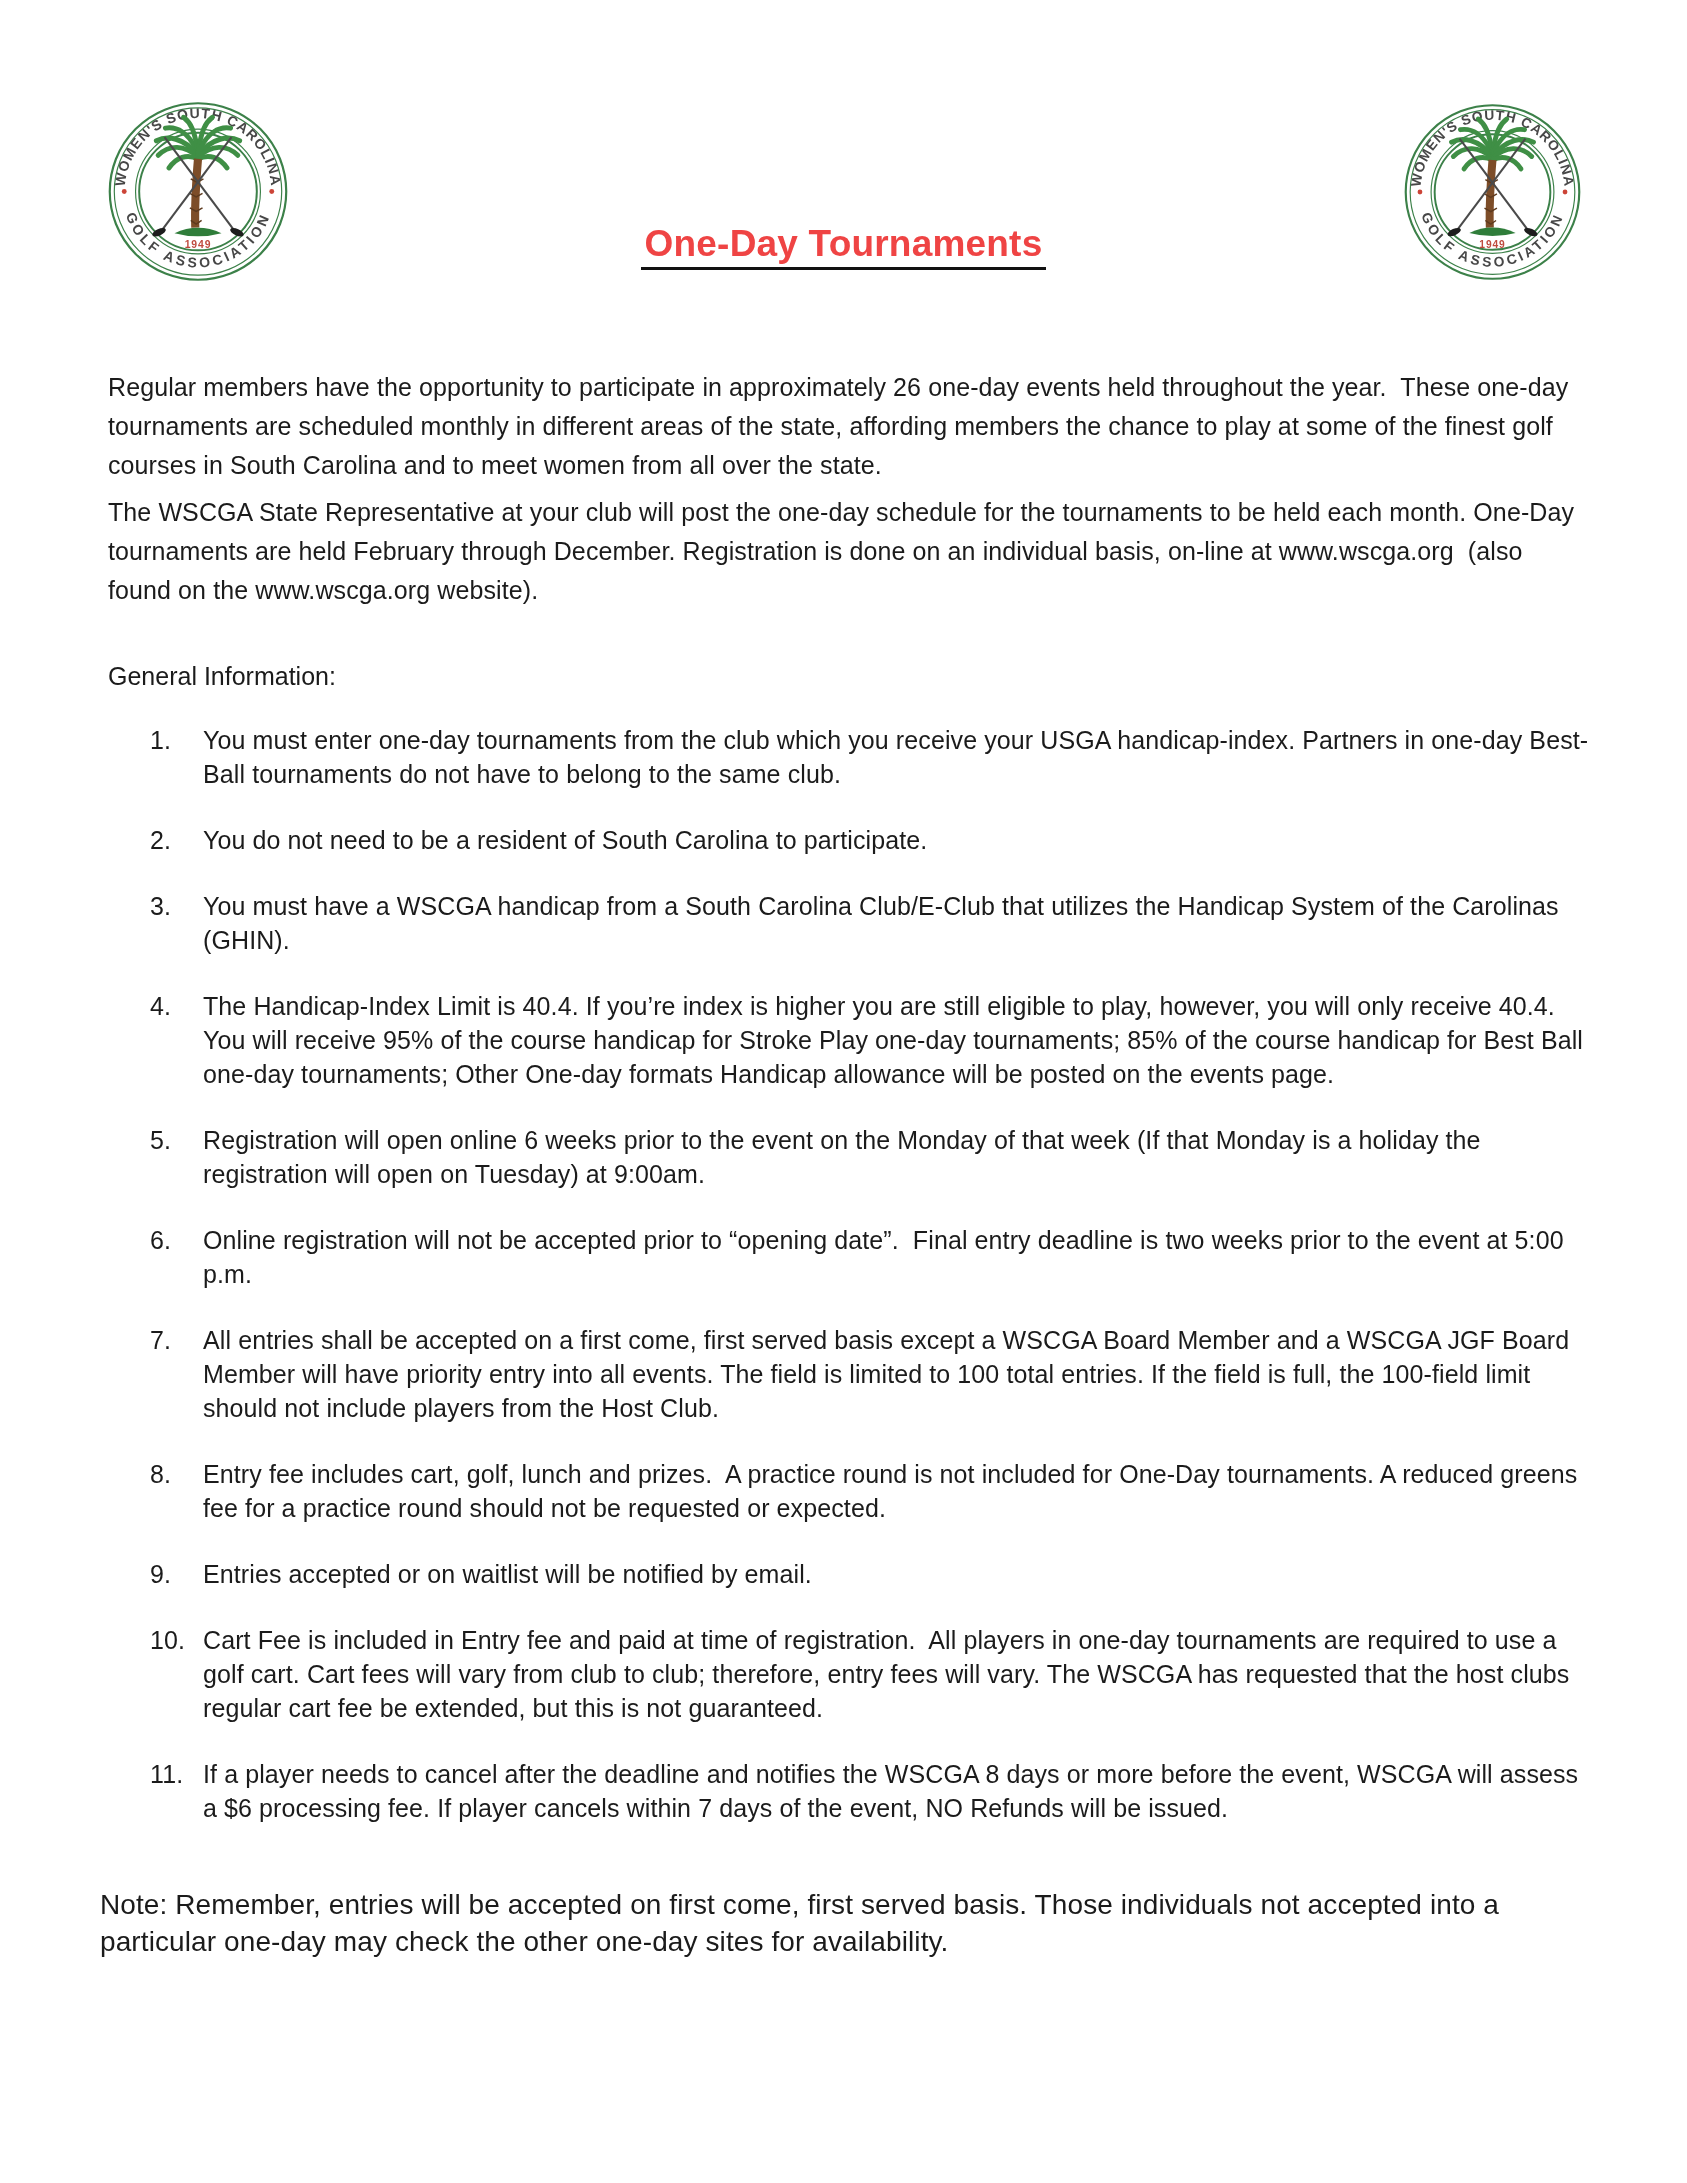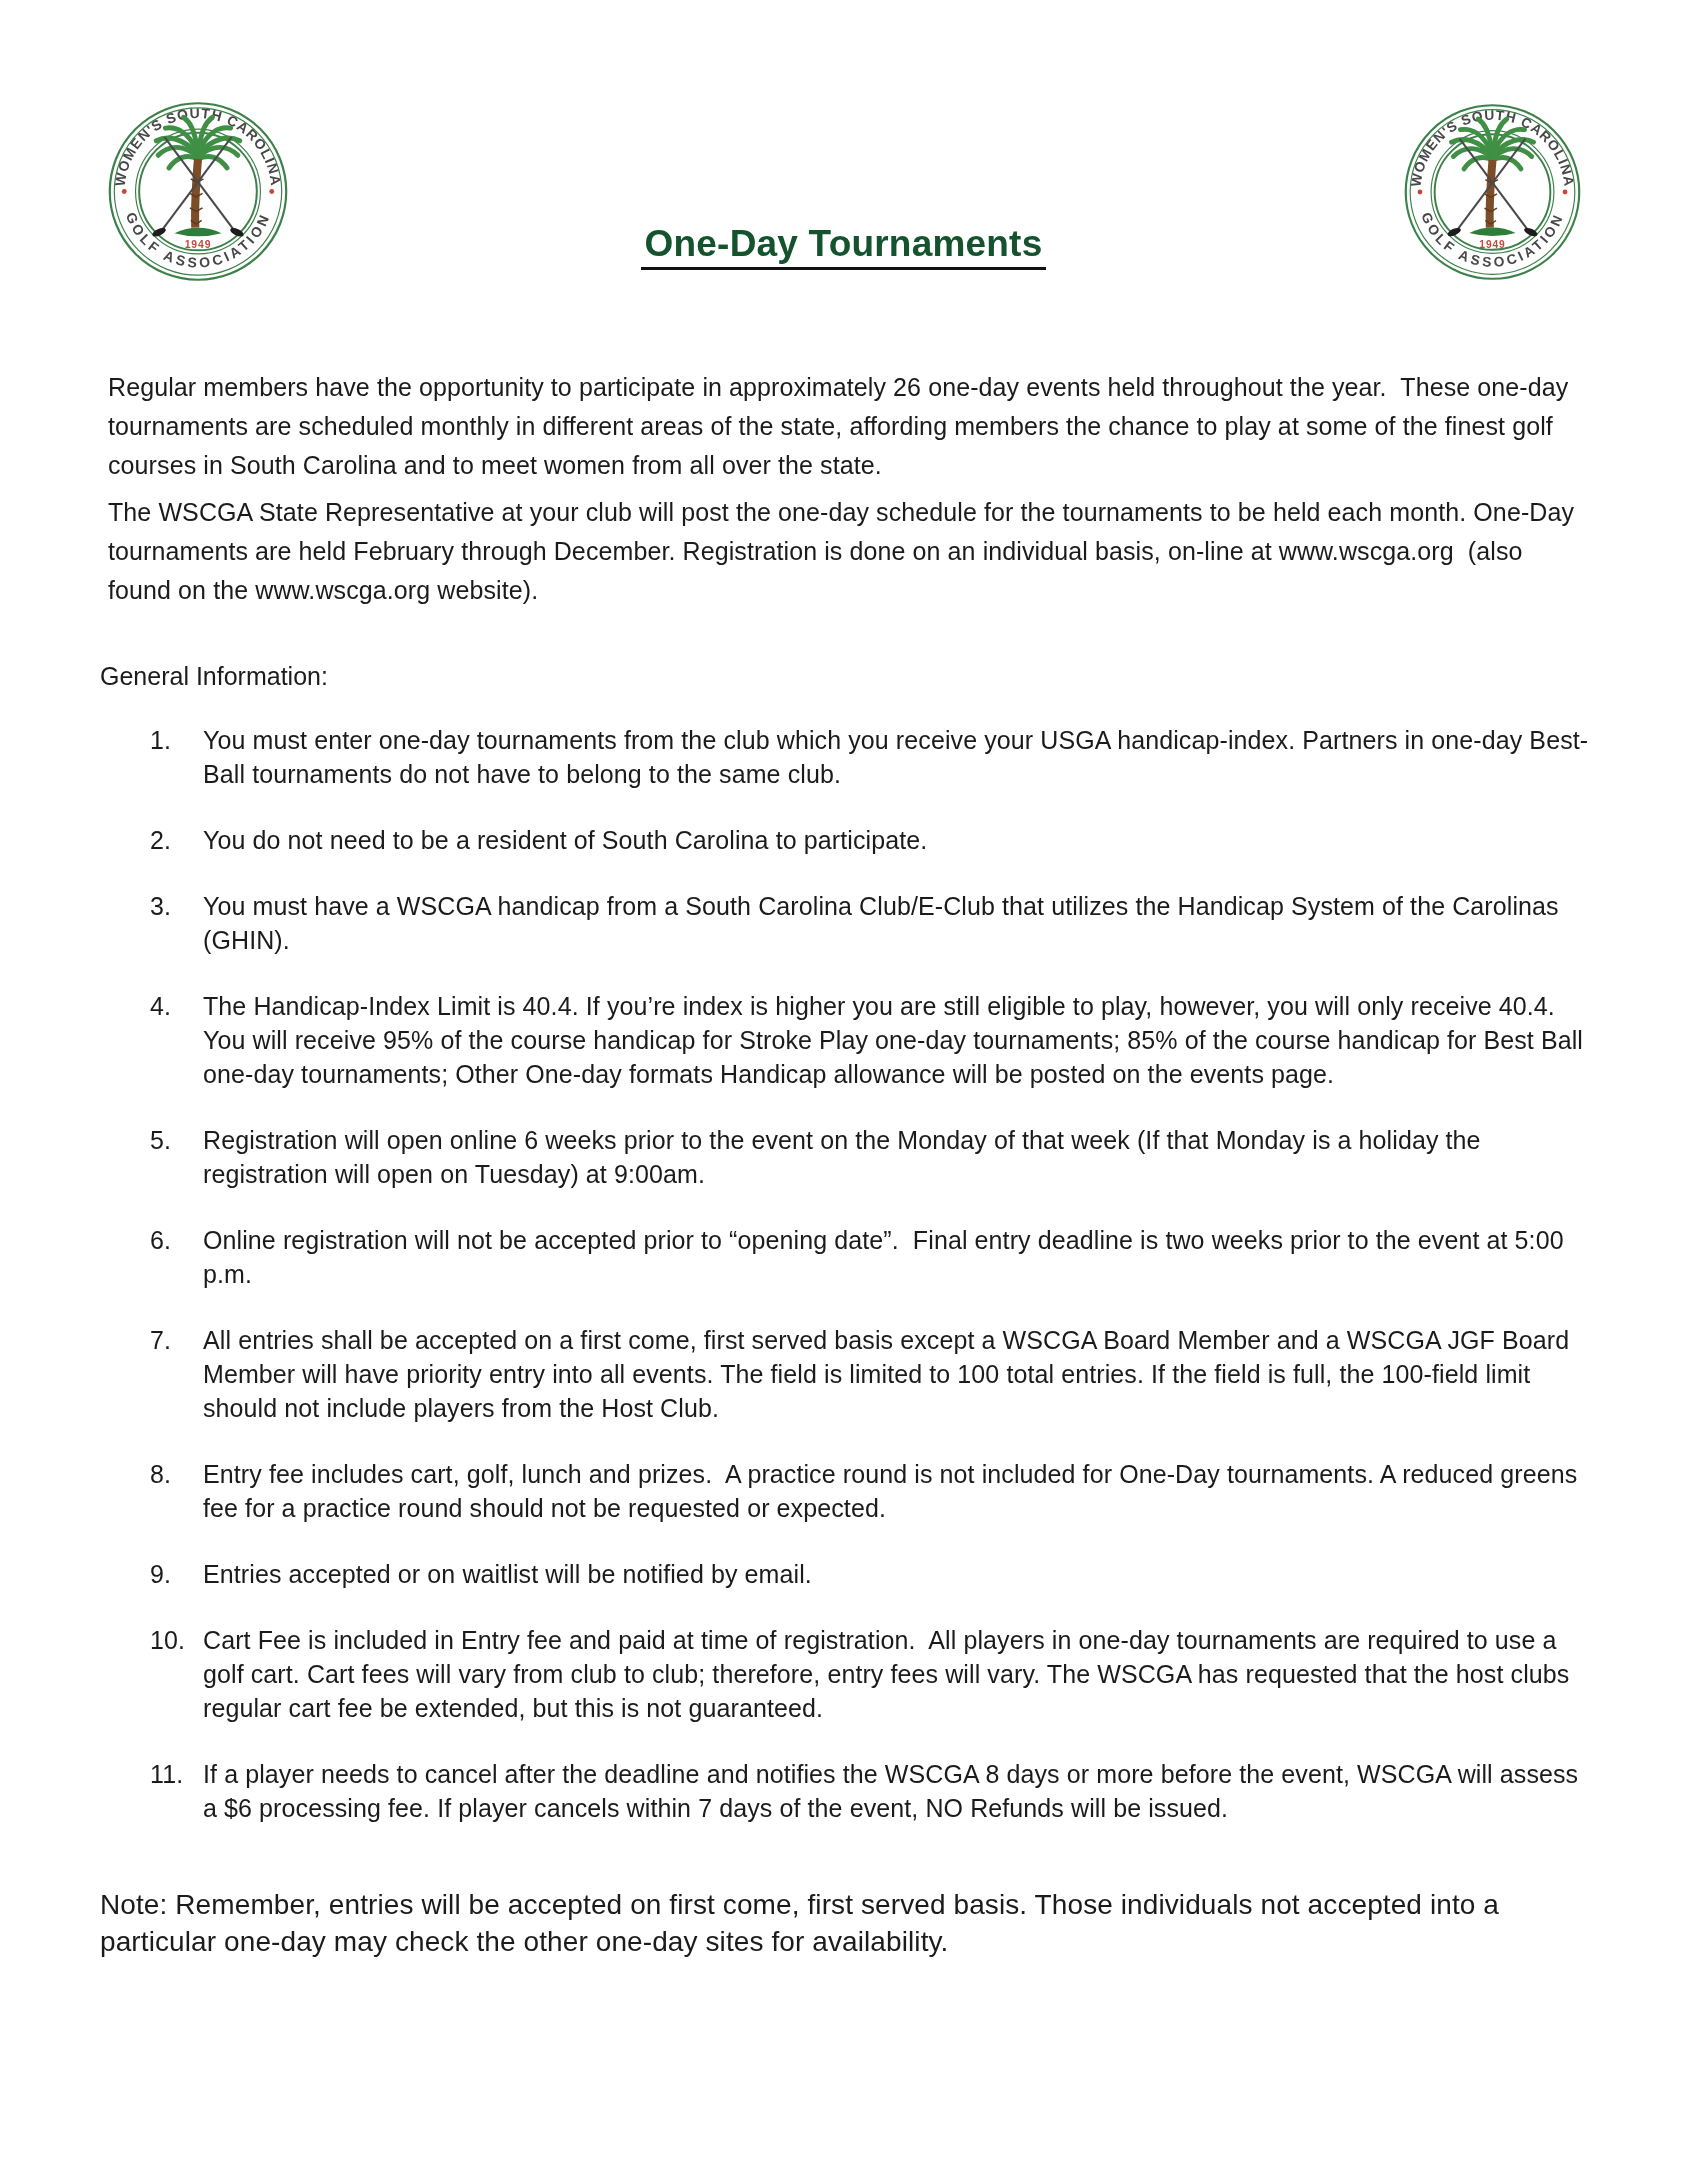--- a/index.html
+++ b/index.html
@@ -16,35 +16,35 @@
   .logo { position: absolute; }
   .logo-left  { left: 106px; top: 101px; width: 184px; height: 181px; }
   .logo-right { left: 1402px; top: 103px; width: 181px; height: 178px; }
   .title-wrap { position: absolute; left: 0; right: 0; top: 224px; text-align: center; }
   .title-text {
     display: inline-block;
     font-size: 37px;
     font-weight: bold;
     line-height: 1.1;
     letter-spacing: 0.2px;
-    color: #14532d;
+    color: #ef4444;
     border-bottom: 3px solid #111111;
     padding: 0 3.4px 2.5px 3.4px;
     text-align: center;
   }
   .content { padding: 0 93px 0 100px; }
   .intro {
     margin: 8px;
     font-size: 25px;
     line-height: 39px;
     letter-spacing: 0.1px;
     white-space: pre-wrap;
   }
   .section-heading {
-    margin: 47px 0 0 0;
+    margin: 47px 0 0 8px;
     font-size: 25px;
     line-height: 39px;
     white-space: pre-wrap;
   }
   ol.general-list { list-style: none; margin: 27px 0 0 0; padding: 0; }
   ol.general-list li {
     position: relative;
     padding-left: 103px;
     margin-bottom: 32px;
     font-size: 25px;

